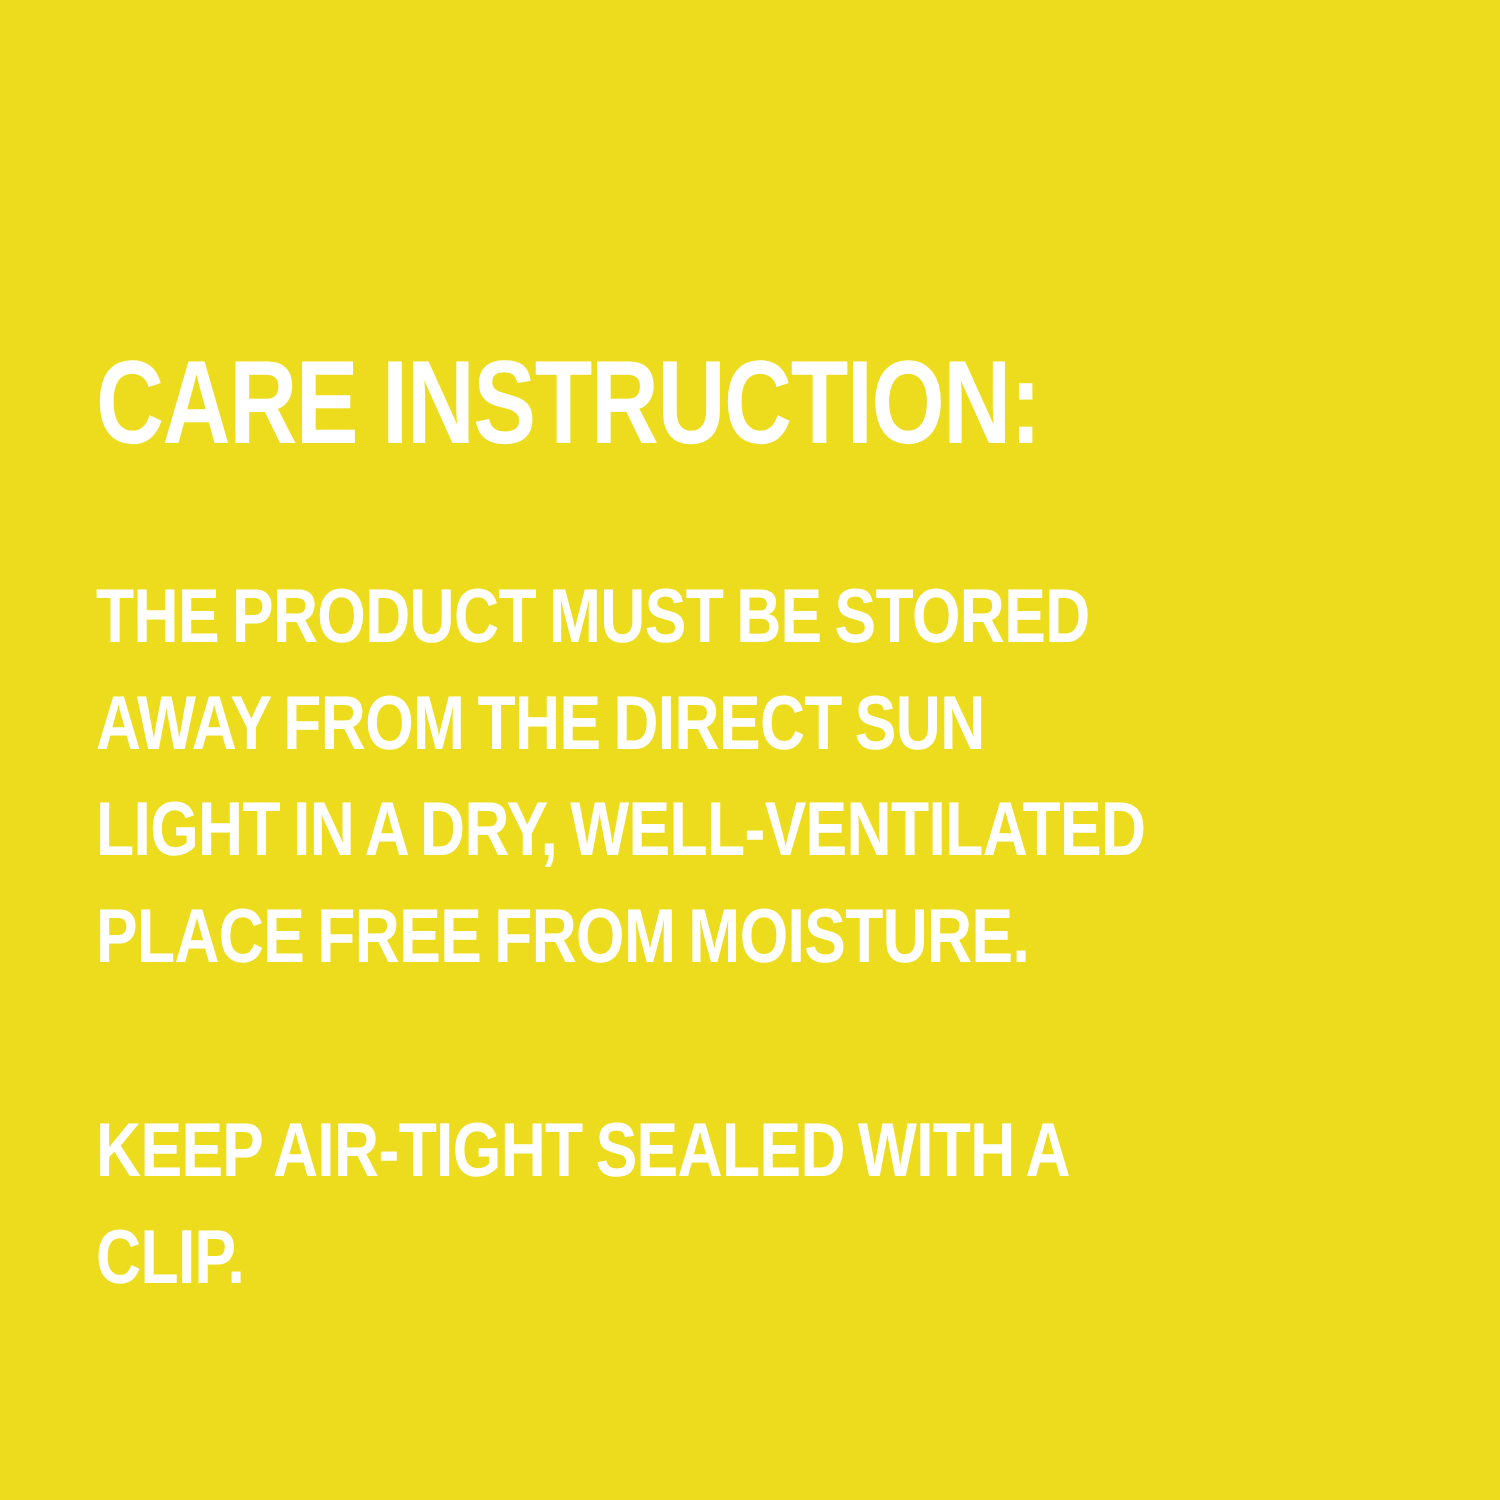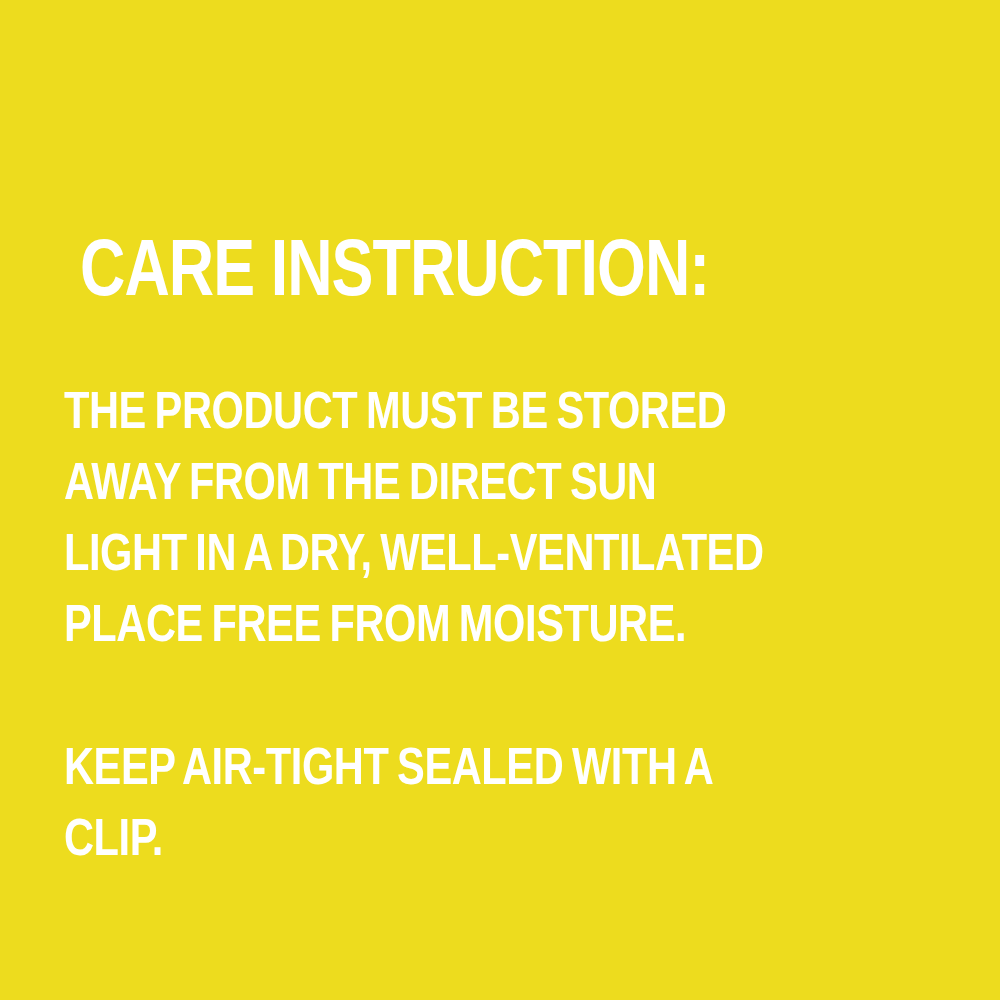--- a/index.html
+++ b/index.html
@@ -35,21 +35,20 @@
     -webkit-font-smoothing: antialiased;
   }
 
   
   .heading-block {
     position: absolute;
     left: 64px;
     top: 228px;
     width: 900px;
     height: 90px;
-    margin-left: 16px;
   }
 
   .heading-text {
     position: absolute;
     left: 0;
     top: 0;
     font-size: 79px;
     line-height: 79px;
     letter-spacing: -1.2px;
     transform: scaleX(0.795);

